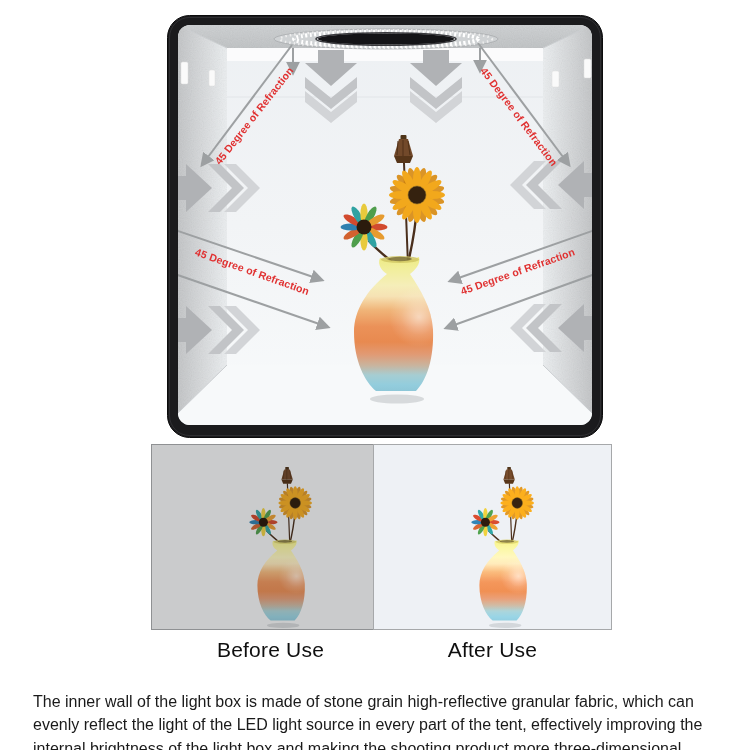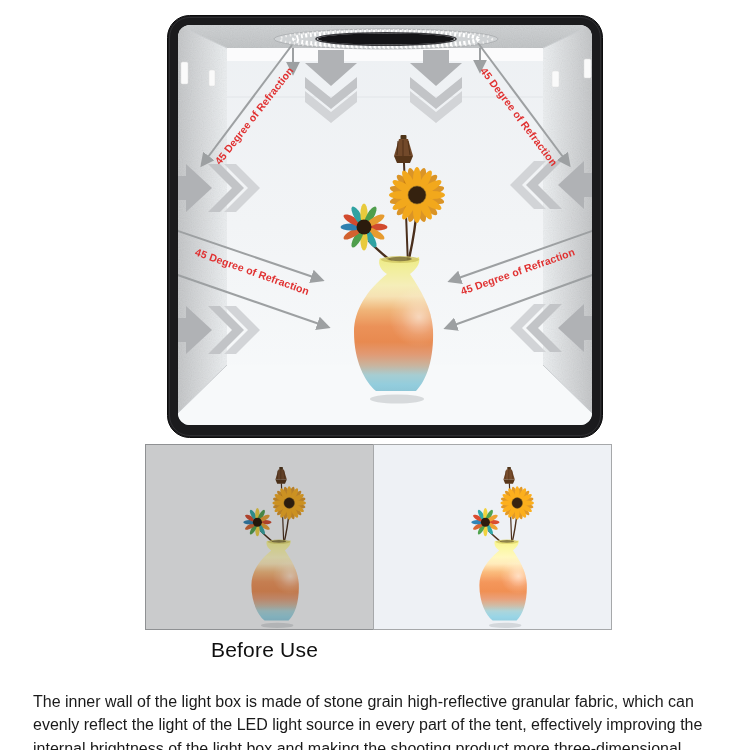--- a/index.html
+++ b/index.html
@@ -1,20 +1,20 @@
 <!DOCTYPE html>
 <html><head>
 <meta charset="utf-8">
 <style>
   html,body{margin:0;padding:0;background:#fff;}
   .stage{position:relative;width:750px;height:750px;background:#ffffff;overflow:hidden;
          font-family:"Liberation Sans",sans-serif;}
   .diagram-wrap{position:absolute;left:167px;top:15px;width:436px;height:424px;}
   .figure{position:absolute;margin:0;width:239px;}
-  .figure.before{left:109px;top:444px;padding-left:36px;}
+  .figure.before{left:115px;top:444px;padding-left:36px;}
   .figure.after{left:373px;top:444px;}
   .panel{position:relative;width:237px;height:184px;overflow:hidden;}
   .panel.before-panel{background:#cacbcc;border:1px solid #8f9193;}
   .panel.after-panel{background:#eef1f5;border:1px solid #a6a8aa;}
   .scene{position:absolute;left:85px;top:16px;width:84px;height:174px;display:block;}
   .before-panel .scene{filter:brightness(0.86) saturate(0.92);}
   .after-panel .scene{filter:brightness(1.04);}
   figcaption{margin-top:8px;font-size:21px;color:#0f0f0f;text-align:center;letter-spacing:0.2px;}
   .description{position:absolute;left:33px;top:674px;width:688px;font-size:16px;line-height:1.46;
                color:#1a1a1a;}
@@ -248,17 +248,18 @@
     </div>
     <figcaption>Before Use</figcaption>
   </figure>
 
   <figure class="figure after">
     <div class="panel after-panel">
       <svg class="scene" viewBox="0 0 140 290">
           <use href="#vase-scene"></use>
         </svg>
     </div>
+    <figcaption>After Use</figcaption>
   </figure>
 
   <p class="description">The inner wall of the light box is made of stone grain high-reflective granular fabric, which can evenly reflect the light of the LED light source in every part of the tent, effectively improving the internal brightness of the light box and making the shooting product more three-dimensional.</p>
 
 </div>
 
 </body></html>

